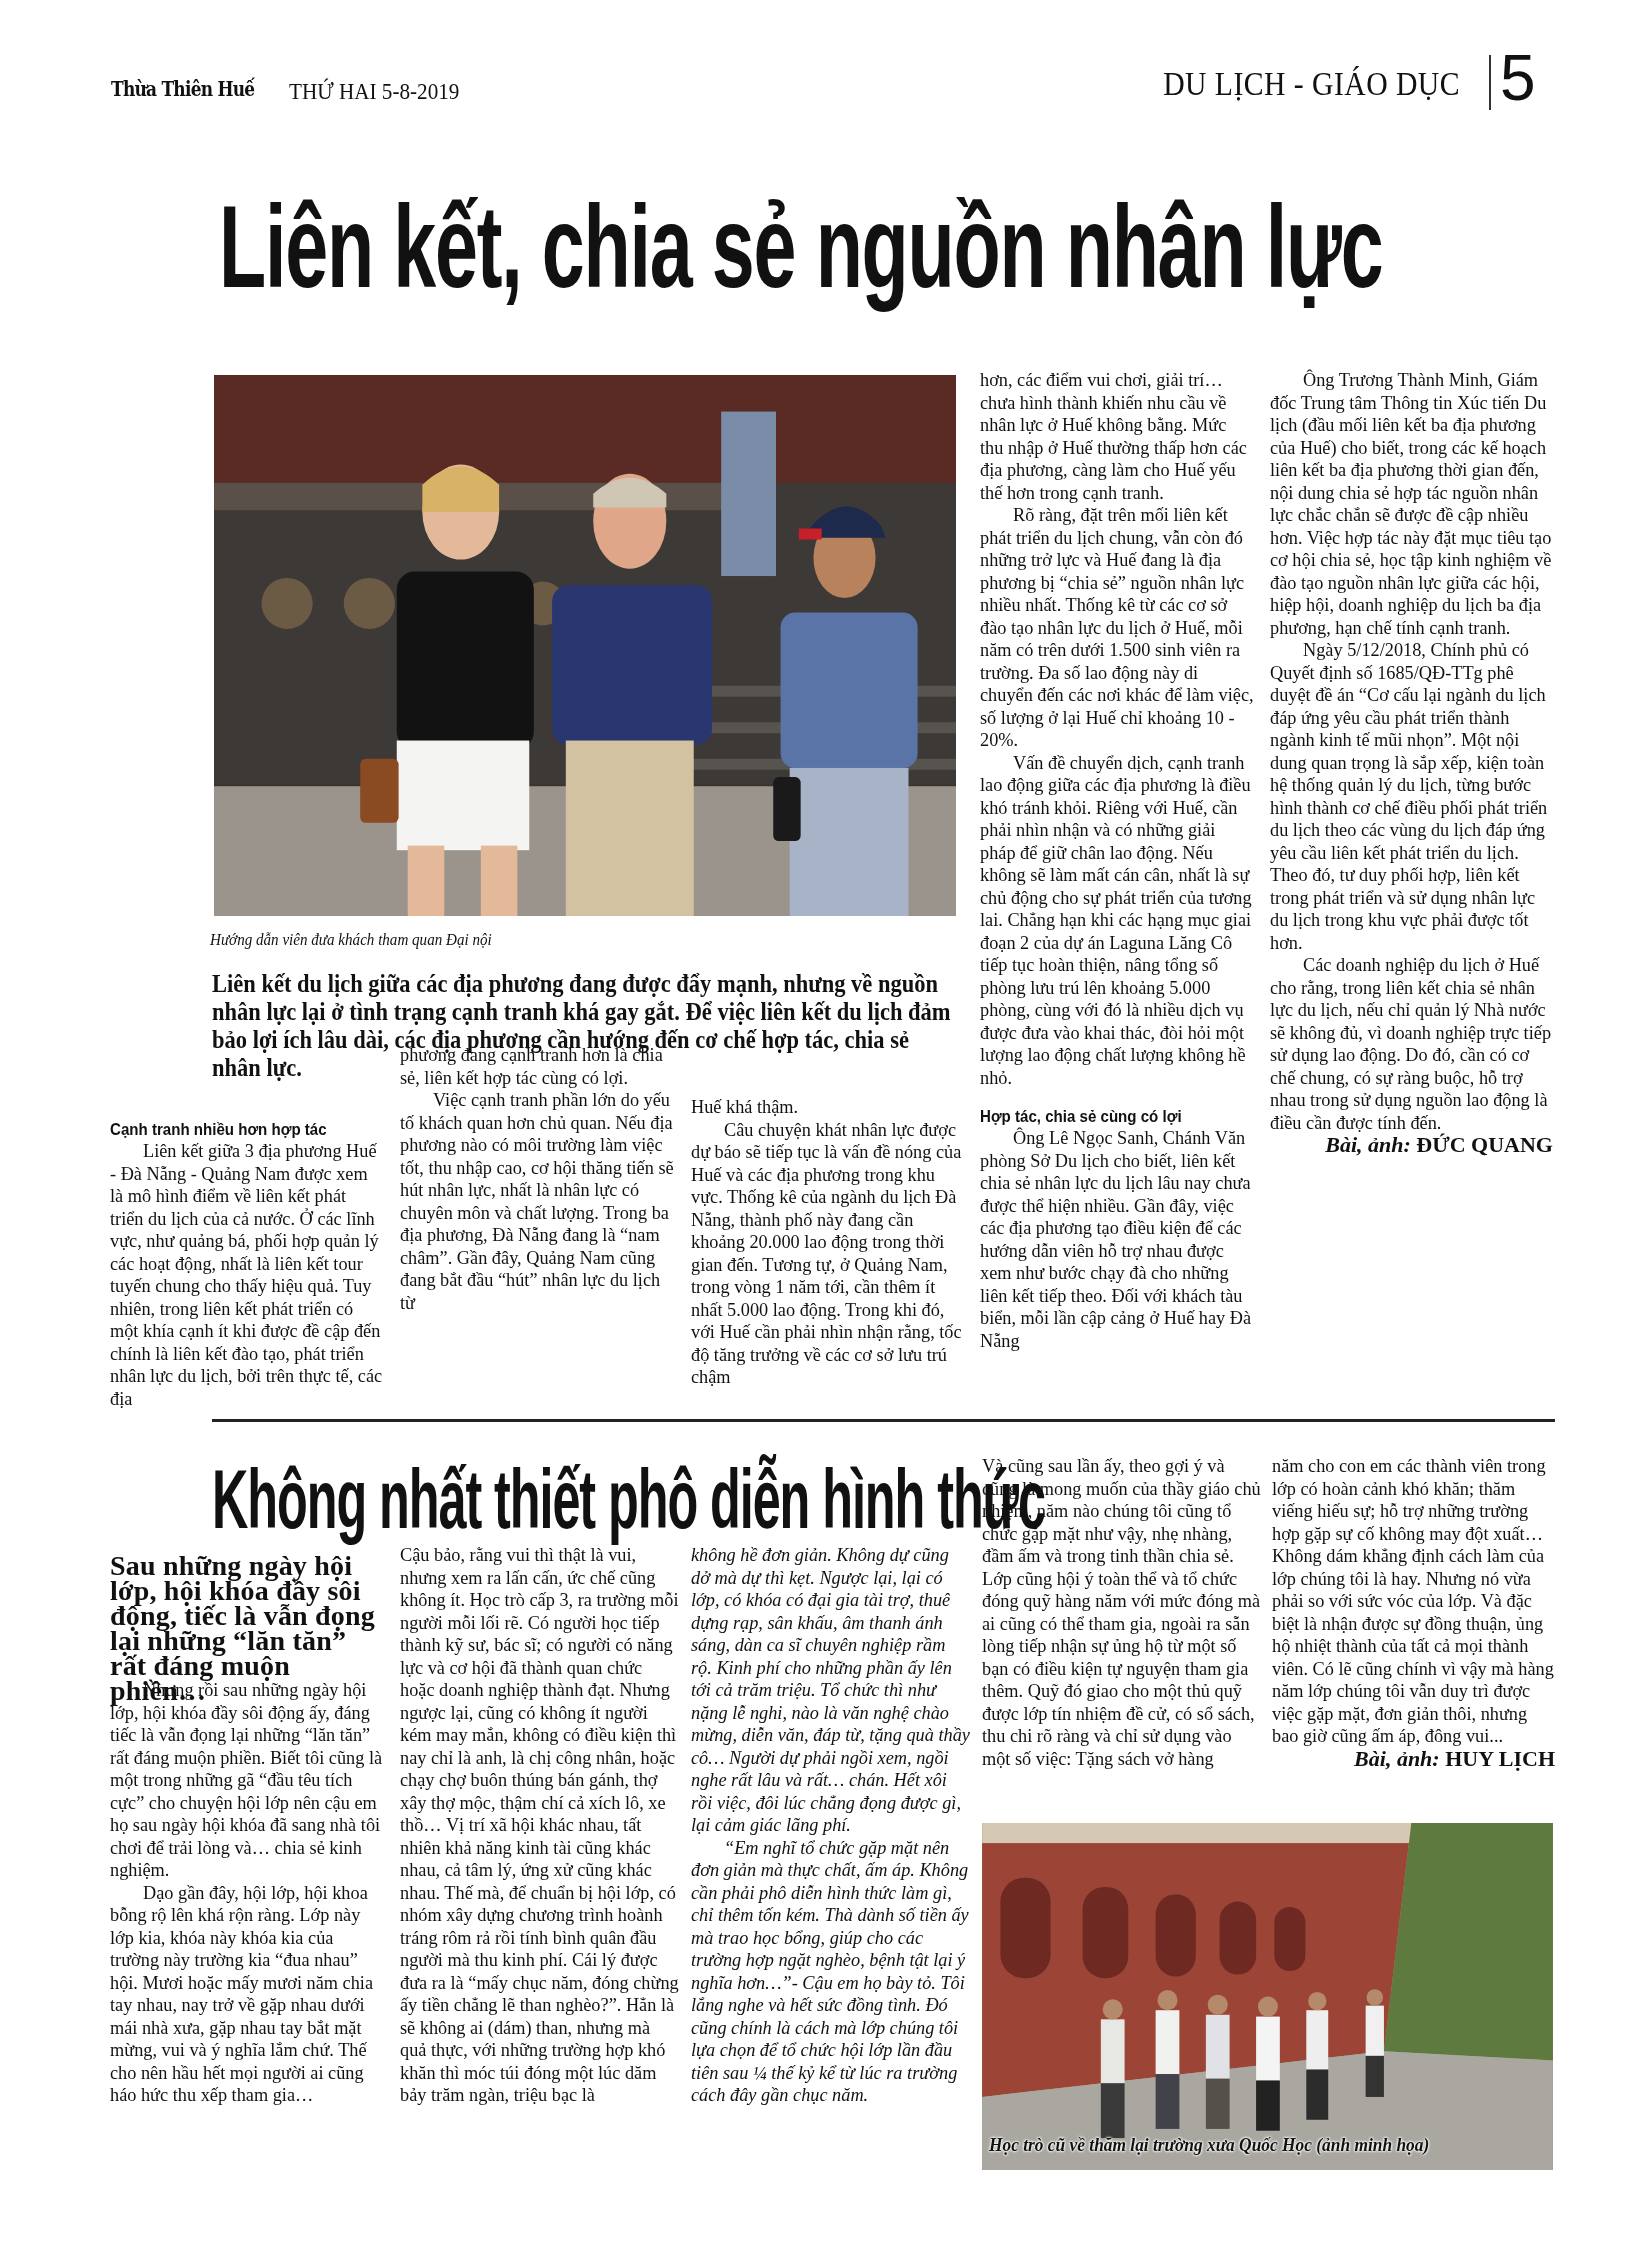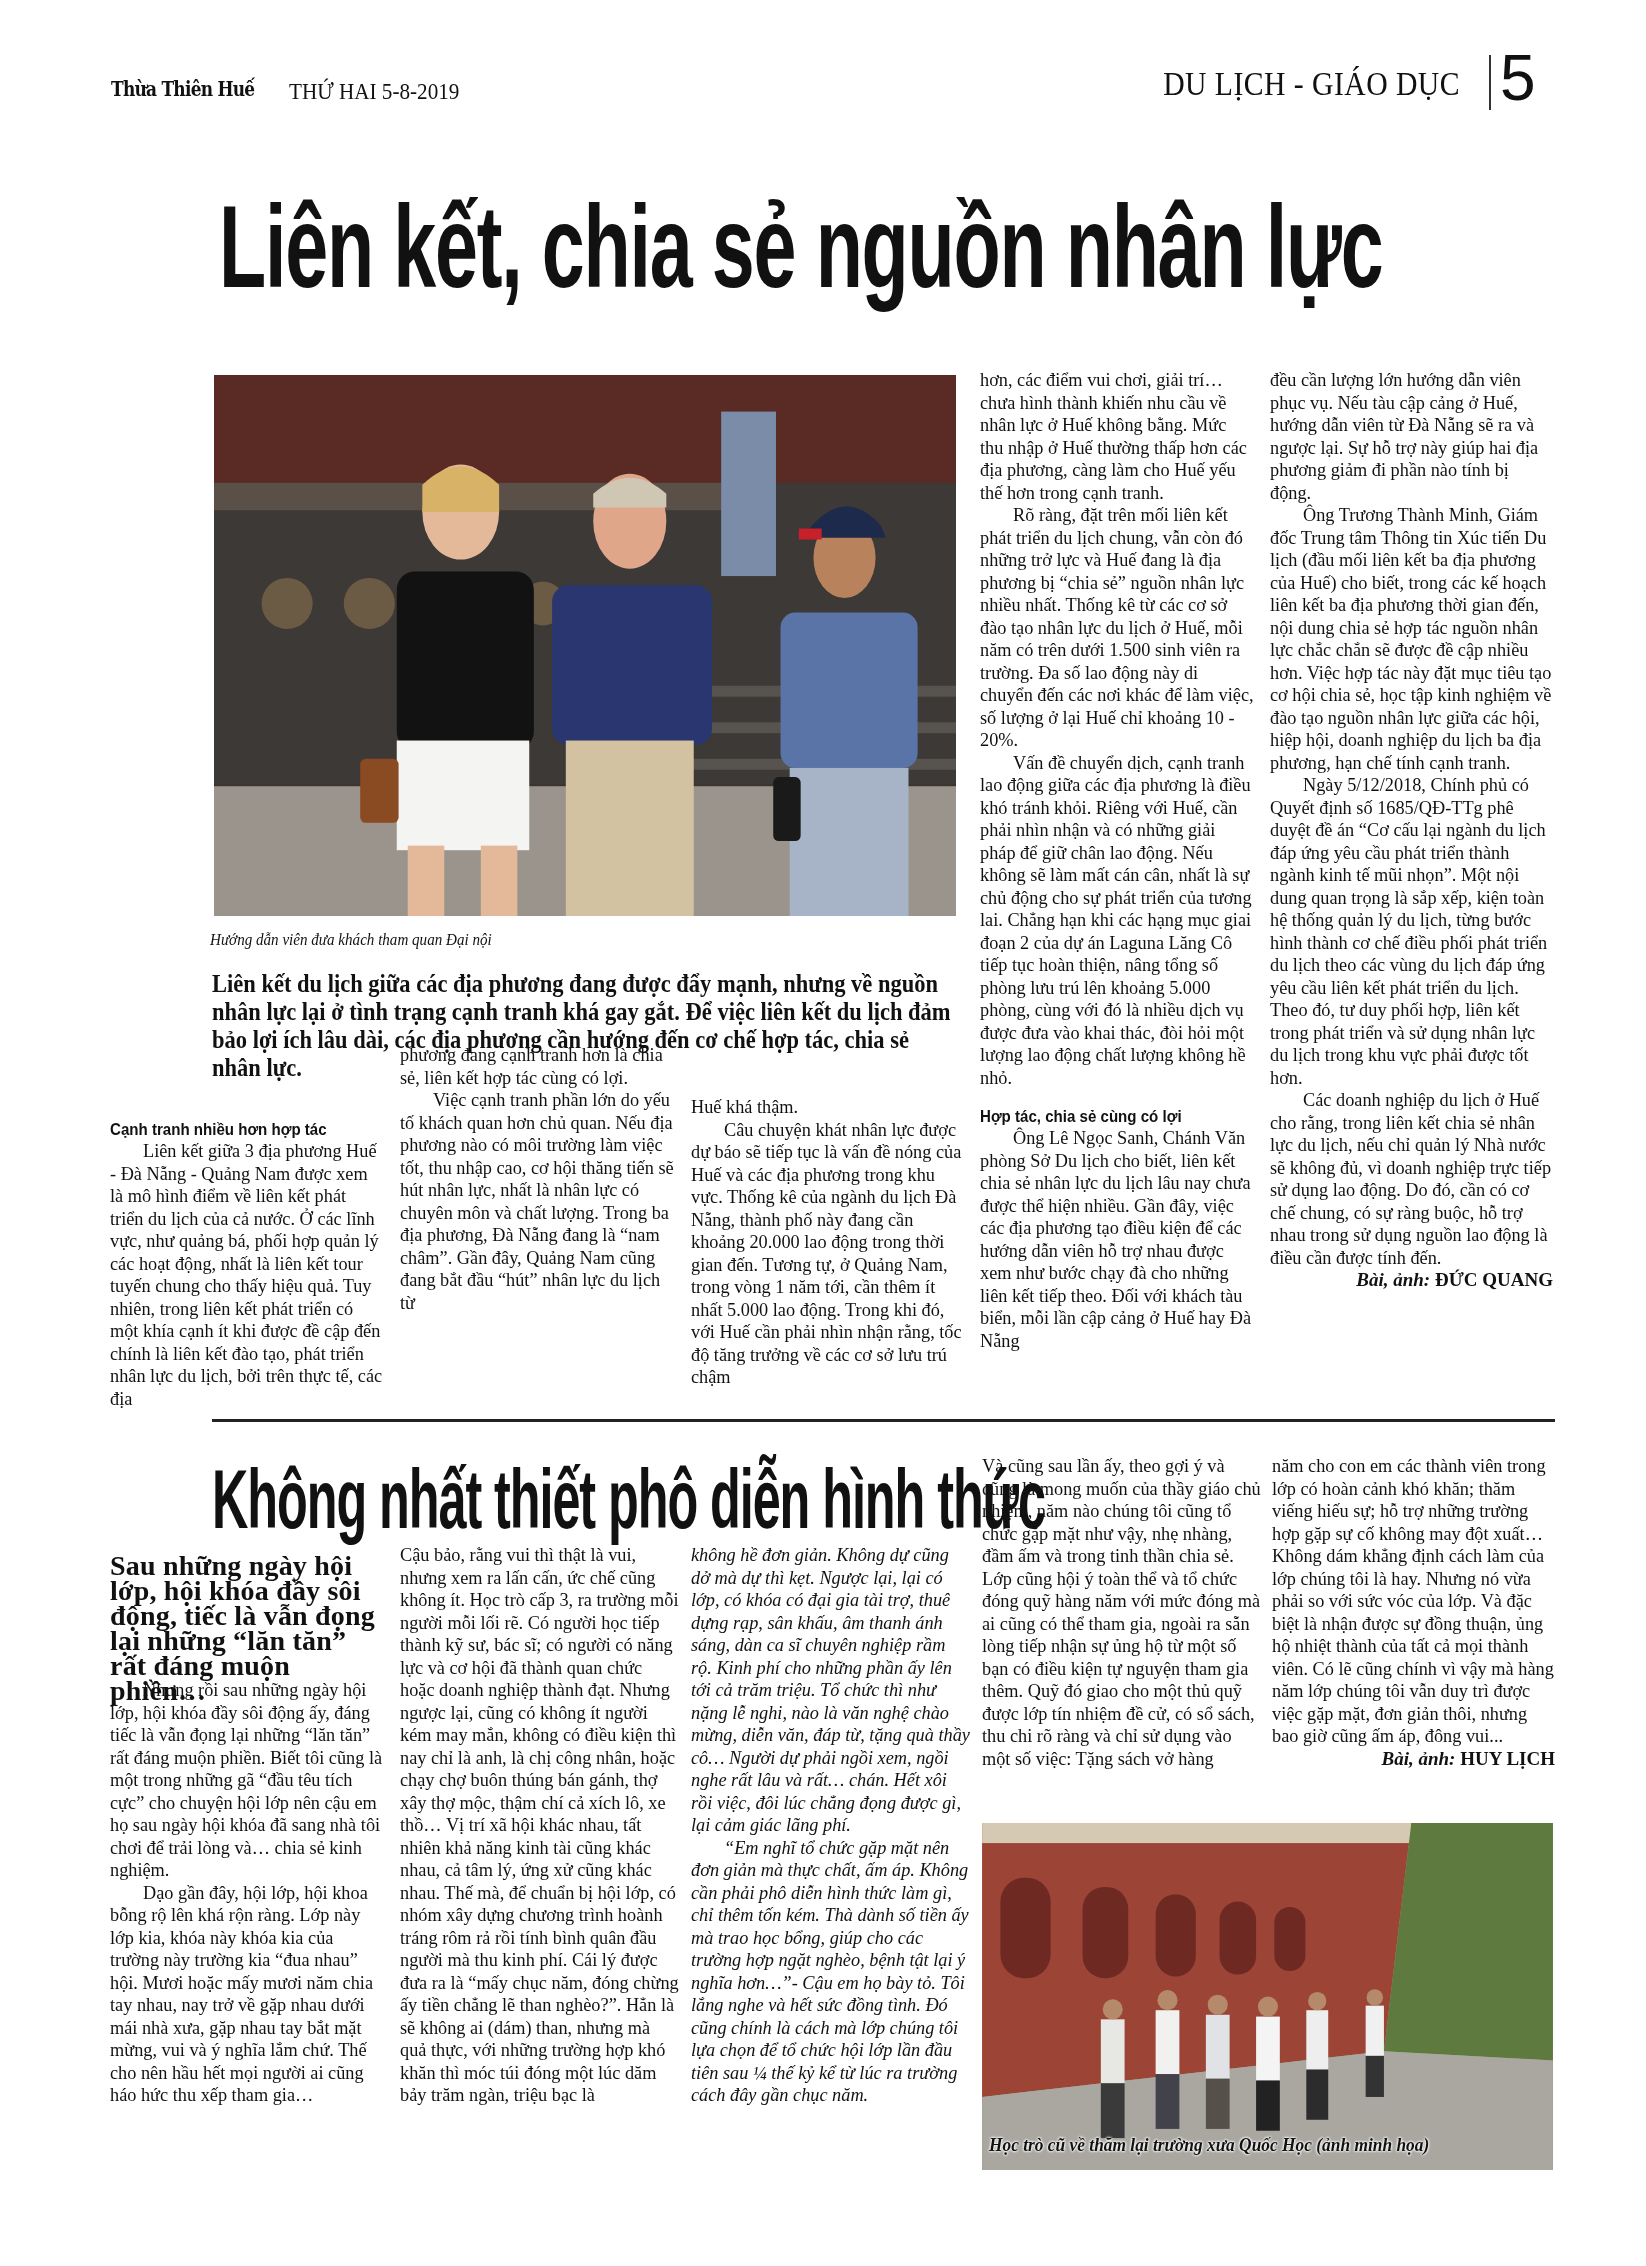--- a/index.html
+++ b/index.html
@@ -23,21 +23,21 @@
   .caption1 { left: 210px; top: 930px; font-style: italic; font-size: 16.4px; transform: scaleX(0.92); transform-origin: left; }
 
   
   .lead { left: 212px; top: 970px; width: 738px; font-weight: bold; font-size: 25px; line-height: 28px; transform: scaleX(0.9); transform-origin: left; width: 822px; }
 
   
   .col { font-size: 18.3px; line-height: 22.5px; text-align: left; }
   .col p { text-indent: 33px; }
   .col p.noindent { text-indent: 0; }
   .subhead { font-family: "Liberation Sans", sans-serif; font-weight: bold; font-size: 16.4px; line-height: 22px; transform: scaleX(0.92); transform-origin: left; white-space: nowrap; }
-  .byline { text-align: right; font-size: 19px; font-weight: bold; }
+  .byline { text-align: right; font-size: 22px; font-weight: bold; }
   .byline i { font-style: italic; }
 
   .rule { height: 2.7px; background: #222; }
 
   
   .h2 { left: 212px; top: 1453px; font-family: "Liberation Sans", sans-serif; font-weight: bold; font-size: 84px; line-height: 1.1; transform: scaleX(0.6); transform-origin: left; white-space: nowrap; letter-spacing: -1.8px; }
   .sapo2 { left: 110px; top: 1553px; width: 274px; font-weight: bold; font-size: 28px; line-height: 25px; letter-spacing: 0.2px; }
 
   .photo2 { left: 982px; top: 1823px; width: 571px; height: 347px; overflow: hidden; background: #8a4a3a; }
   .caption2 { left: 989px; top: 2135px; font-style: italic; font-weight: bold; font-size: 18.3px; color: #111; text-shadow: 0 0 2.7px #fff, 0 0 2.7px #fff, 0 0 2.7px #fff; white-space: nowrap; transform: scaleX(0.95); transform-origin: left; }
@@ -115,21 +115,20 @@
 
 <div class="abs col" style="left:980px; top:369px; width:274px;">
   <p class="noindent">hơn, các điểm vui chơi, giải trí… chưa hình thành khiến nhu cầu về nhân lực ở Huế không bằng. Mức thu nhập ở Huế thường thấp hơn các địa phương, càng làm cho Huế yếu thế hơn trong cạnh tranh.</p>
   <p>Rõ ràng, đặt trên mối liên kết phát triển du lịch chung, vẫn còn đó những trở lực và Huế đang là địa phương bị “chia sẻ” nguồn nhân lực nhiều nhất. Thống kê từ các cơ sở đào tạo nhân lực du lịch ở Huế, mỗi năm có trên dưới 1.500 sinh viên ra trường. Đa số lao động này di chuyển đến các nơi khác để làm việc, số lượng ở lại Huế chỉ khoảng 10 - 20%.</p>
   <p>Vấn đề chuyển dịch, cạnh tranh lao động giữa các địa phương là điều khó tránh khỏi. Riêng với Huế, cần phải nhìn nhận và có những giải pháp để giữ chân lao động. Nếu không sẽ làm mất cán cân, nhất là sự chủ động cho sự phát triển của tương lai. Chẳng hạn khi các hạng mục giai đoạn 2 của dự án Laguna Lăng Cô tiếp tục hoàn thiện, nâng tổng số phòng lưu trú lên khoảng 5.000 phòng, cùng với đó là nhiều dịch vụ được đưa vào khai thác, đòi hỏi một lượng lao động chất lượng không hề nhỏ.</p>
   <div class="subhead" style="margin-top:16.4px;">Hợp tác, chia sẻ cùng có lợi</div>
   <p>Ông Lê Ngọc Sanh, Chánh Văn phòng Sở Du lịch cho biết, liên kết chia sẻ nhân lực du lịch lâu nay chưa được thể hiện nhiều. Gần đây, việc các địa phương tạo điều kiện để các hướng dẫn viên hỗ trợ nhau được xem như bước chạy đà cho những liên kết tiếp theo. Đối với khách tàu biển, mỗi lần cập cảng ở Huế hay Đà Nẵng</p>
 </div>
 
 <div class="abs col" style="left:1270px; top:369px; width:283px;">
-  <p class="noindent">đều cần lượng lớn hướng dẫn viên phục vụ. Nếu tàu cập cảng ở Huế, hướng dẫn viên từ Đà Nẵng sẽ ra và ngược lại. Sự hỗ trợ này giúp hai địa phương giảm đi phần nào tính bị động.</p>
   <p>Ông Trương Thành Minh, Giám đốc Trung tâm Thông tin Xúc tiến Du lịch (đầu mối liên kết ba địa phương của Huế) cho biết, trong các kế hoạch liên kết ba địa phương thời gian đến, nội dung chia sẻ hợp tác nguồn nhân lực chắc chắn sẽ được đề cập nhiều hơn. Việc hợp tác này đặt mục tiêu tạo cơ hội chia sẻ, học tập kinh nghiệm về đào tạo nguồn nhân lực giữa các hội, hiệp hội, doanh nghiệp du lịch ba địa phương, hạn chế tính cạnh tranh.</p>
   <p>Ngày 5/12/2018, Chính phủ có Quyết định số 1685/QĐ-TTg phê duyệt đề án “Cơ cấu lại ngành du lịch đáp ứng yêu cầu phát triển thành ngành kinh tế mũi nhọn”. Một nội dung quan trọng là sắp xếp, kiện toàn hệ thống quản lý du lịch, từng bước hình thành cơ chế điều phối phát triển du lịch theo các vùng du lịch đáp ứng yêu cầu liên kết phát triển du lịch. Theo đó, tư duy phối hợp, liên kết trong phát triển và sử dụng nhân lực du lịch trong khu vực phải được tốt hơn.</p>
   <p>Các doanh nghiệp du lịch ở Huế cho rằng, trong liên kết chia sẻ nhân lực du lịch, nếu chỉ quản lý Nhà nước sẽ không đủ, vì doanh nghiệp trực tiếp sử dụng lao động. Do đó, cần có cơ chế chung, có sự ràng buộc, hỗ trợ nhau trong sử dụng nguồn lao động là điều cần được tính đến.</p>
   <div class="byline">
     <i>Bài, ảnh:</i>
     <span>ĐỨC QUANG</span>
   </div>
 </div>
 
 <div class="abs rule" style="left:212px; top:1419px; width:1343px;"></div>

